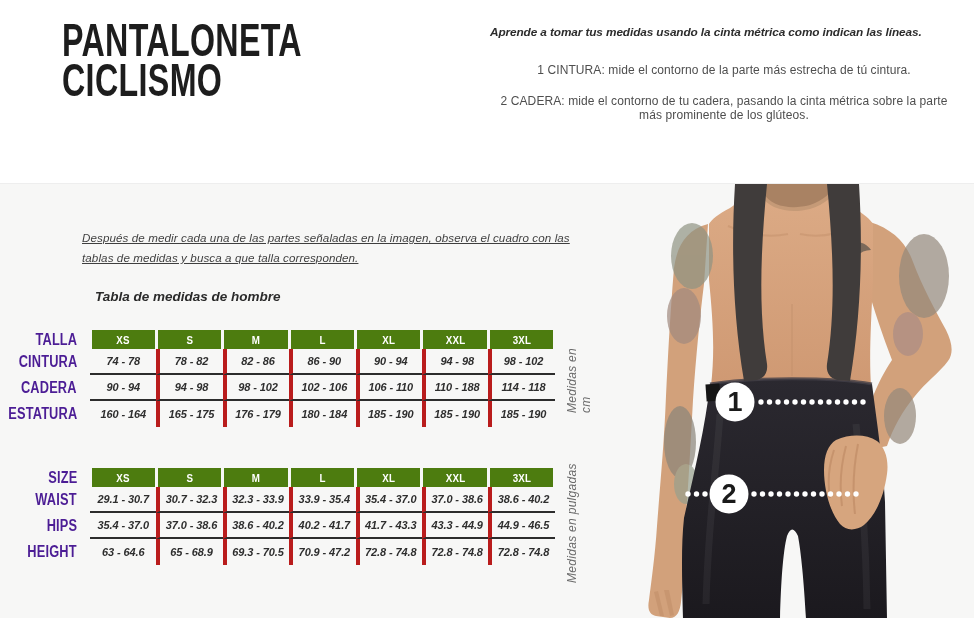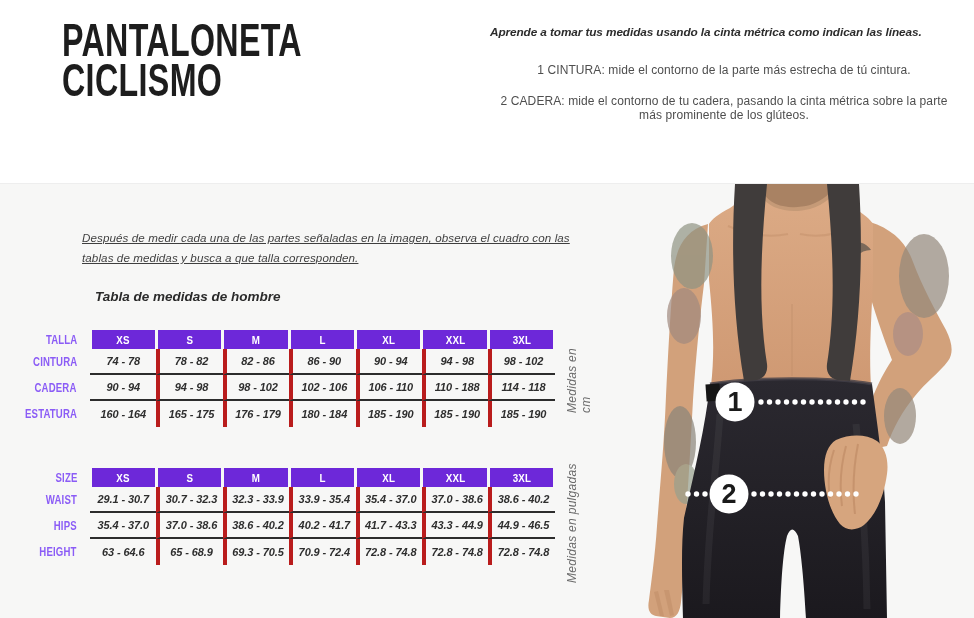--- a/index.html
+++ b/index.html
@@ -24,23 +24,23 @@
   .table-title { position:absolute; left:95px; top:105px; font-style:italic; font-weight:bold;
                  font-size:13.5px; color:#2b2b2b; }
 
   
   .sizes-table { position:absolute; left:20px; display:grid;
                  grid-template-columns:70px repeat(7,66.4px);
                  grid-template-rows:19px 26px 26px 26px; }
   .t-cm { top:146px; }
   .t-in { top:284px; }
   .st-cell { height:100%; display:flex; align-items:center; justify-content:center; }
-  .st-size { background:#6d28d9; color:#ffffff; margin:0 1.5px; font-size:11.5px; }
+  .st-size { background:#4d7c0f; color:#ffffff; margin:0 1.5px; font-size:11.5px; }
   .cond-c { display:inline-block; transform:scaleX(.85); font-weight:bold; letter-spacing:.3px; }
-  .st-rowlabel { justify-content:flex-end; padding-right:13px; color:#8b5cf6; font-size:12px; }
+  .st-rowlabel { justify-content:flex-end; padding-right:13px; color:#4c1d95; font-size:16px; }
   .cond-r { display:inline-block; transform:scaleX(.80); transform-origin:right center;
             font-weight:bold; letter-spacing:.2px; white-space:nowrap; }
   .st-val { font-style:italic; font-weight:bold; font-size:11px; color:#2e2e2e; letter-spacing:-.1px;text-align:center; }
   .st-vline { border-left:4px solid #b91c1c; }
   .st-sep  { border-bottom:2px solid #2c2c2c; }
 
   
   .vlabel { position:absolute; writing-mode:vertical-rl; transform:rotate(180deg);
             font-style:italic; font-size:12px; color:#6b6b6b; letter-spacing:.3px; }
   .vl-cm { left:565px; top:147px; height:82px; }
@@ -170,21 +170,21 @@
         <div class="st-cell st-val st-vline st-sep">40.2 - 41.7</div>
         <div class="st-cell st-val st-vline st-sep">41.7 - 43.3</div>
         <div class="st-cell st-val st-vline st-sep">43.3 - 44.9</div>
         <div class="st-cell st-val st-vline st-sep">44.9 - 46.5</div>
         <div class="st-cell st-rowlabel">
           <span class="cond-r">HEIGHT</span>
         </div>
         <div class="st-cell st-val">63 - 64.6</div>
         <div class="st-cell st-val st-vline">65 - 68.9</div>
         <div class="st-cell st-val st-vline">69.3 - 70.5</div>
-        <div class="st-cell st-val st-vline">70.9 - 72.4</div>
+        <div class="st-cell st-val st-vline">70.9 - 47.2</div>
         <div class="st-cell st-val st-vline">72.8 - 74.8</div>
         <div class="st-cell st-val st-vline">72.8 - 74.8</div>
         <div class="st-cell st-val st-vline">72.8 - 74.8</div>
       </div>
 
     <div class="vlabel vl-cm">Medidas en cm</div>
     <div class="vlabel vl-in">Medidas en pulgadas</div>
 
     <div class="figure">
       <svg viewBox="0 0 354 435" width="354" height="435">

